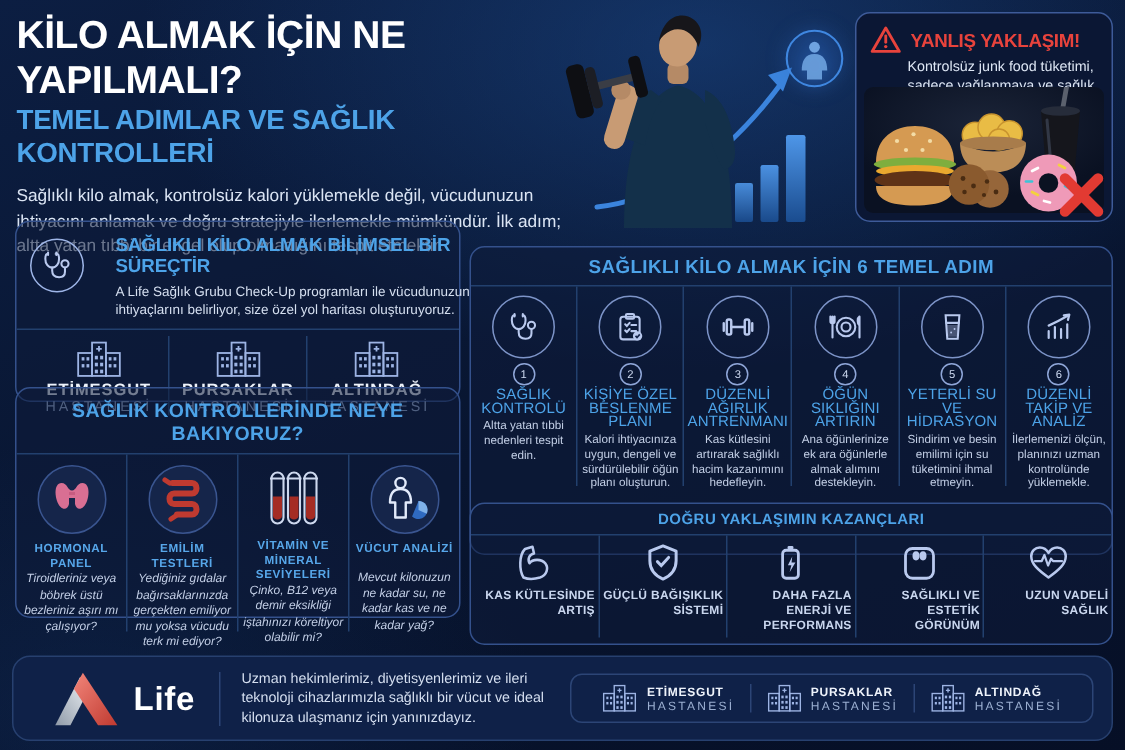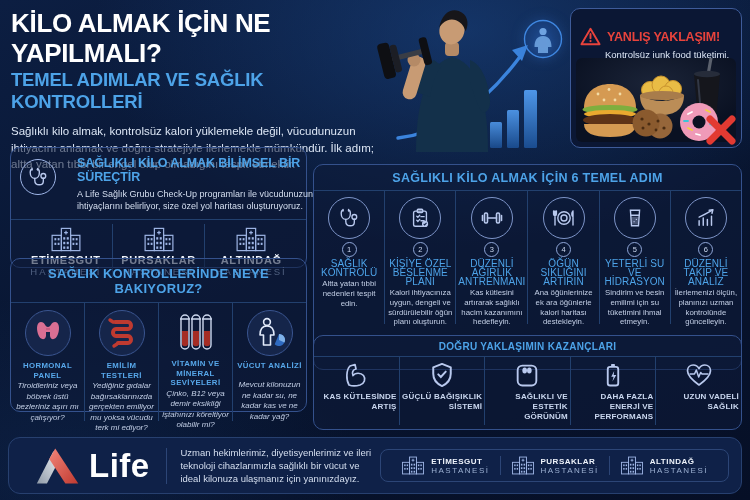--- a/index.html
+++ b/index.html
@@ -17,21 +17,21 @@
   
   .head-left{position:absolute;left:11px;top:8px;width:372px;}
   .head-left h1{margin:0;font-size:26px;line-height:30px;color:#ffffff;letter-spacing:-.3px;}
   .head-left h2{margin:1px 0 0;font-size:18.5px;line-height:22px;color:#4da3e8;letter-spacing:-.2px;}
   .head-left p{margin:10px 0 0;font-size:11.5px;line-height:16.5px;color:#dbe5f4;width:368px;}
   
   .hero{position:absolute;left:372px;top:0;width:196px;height:152px;}
   .scan-badge{position:absolute;left:150px;top:18px;width:42px;height:42px;filter:drop-shadow(0 0 6px rgba(47,106,192,.8));}
   
   .warn{left:570px;top:8px;width:172px;height:140px;background:#0b1734;border-color:#3e5b99;}
-  .warn-head{display:flex;align-items:center;gap:6px;padding:18px 9px 0 9px;}
+  .warn-head{display:flex;align-items:center;gap:6px;padding:8px 9px 0 9px;}
   .warn-title{color:#e8433c;font-weight:bold;font-size:12.5px;letter-spacing:-.2px;}
   .warn-text{margin:3px 9px 0 34px;font-size:9.5px;line-height:12.5px;color:#dde6f4;}
   .warn-photo{position:absolute;left:5px;right:5px;bottom:5px;height:84px;border-radius:6px;
     background:radial-gradient(120px 60px at 50% 30%, #1b2438 0%, #0a1122 80%);}
   .warn-x{position:absolute;right:2px;bottom:0;}
   
   .science{left:10px;top:147px;width:297px;height:121px;padding:8px 9px 0 9px;}
   .sci-head{display:flex;gap:21px;align-items:flex-start;}
   .sci-badge{flex:0 0 auto;width:34px;height:34px;border:1.6px solid #9fb6e8;border-radius:50%;
     display:flex;align-items:center;justify-content:center;margin-top:3px;}
@@ -70,21 +70,21 @@
   .benefits{left:313px;top:335px;width:429px;height:95px;}
   .benefits .sec-title{font-size:10px;padding:5px 0 4px;}
   .benefits-row{display:flex;height:68px;}
   .ben-col{flex:1;text-align:right;padding:4px 2px 0;box-sizing:border-box;}
   .ben-col + .ben-col{border-left:1px solid #22406e;}
   .ben-label{font-size:8px;font-weight:bold;color:#c9d6ee;line-height:10px;margin-top:3px;letter-spacing:.2px;}
   
   .footer{position:absolute;left:8px;top:437px;width:734px;height:57px;background:#0f2148;
     border:1px solid #27406f;border-radius:12px;display:flex;align-items:center;box-sizing:border-box;}
   .logo-wrap{display:flex;align-items:center;gap:8px;margin-left:26px;}
-  .logo-text{font-size:33px;font-weight:bold;color:#ffffff;letter-spacing:.5px;}
+  .logo-text{font-size:22px;font-weight:bold;color:#ffffff;letter-spacing:.5px;}
   .vdiv{width:1px;height:36px;background:#2c4576;margin:0 14px 0 16px;}
   .foot-text{font-size:9.5px;line-height:13px;color:#d5dff0;width:262px;margin:0;}
   .foot-chip{margin-left:auto;margin-right:12px;border:1px solid #2c4576;border-radius:8px;
     display:flex;align-items:center;padding:6px 10px;}
   .chip-group{display:flex;align-items:center;gap:6px;padding:0 10px;}
   .chip-group + .chip-group{border-left:1px solid #2c4576;}
   .chip-name{font-size:8px;font-weight:bold;color:#eef3fb;letter-spacing:.5px;}
   .chip-type{font-size:8px;color:#9cb0d2;letter-spacing:1.5px;}
   svg{display:block;}
 </style>
@@ -413,21 +413,21 @@
             <g fill="none" stroke="#b9c9ee" stroke-width="1.4" stroke-linecap="round">
               <circle cx="12" cy="12" r="6.2"></circle>
               <circle cx="12" cy="12" r="3"></circle>
               <path d="M3 5 v14 M3 5 v4 M1.6 5 v3.2 M4.4 5 v3.2 M1.6 8.2 a1.4 1.4 0 0 0 2.8 0"></path>
               <path d="M21 5 v14 M21 5 c-1.6 1 -1.6 5 0 6"></path>
             </g>
           </svg>
         </div>
         <div class="step-num">4</div>
         <div class="step-title">ÖĞÜN SIKLIĞINI ARTIRIN</div>
-        <div class="step-text">Ana öğünlerinize ek ara öğünlerle kalori haritası destekleyin.</div>
+        <div class="step-text">Ana öğünlerinize ek ara öğünlerle almak alımını destekleyin.</div>
       </div>
       <div class="step-col">
         <div class="step-ic">
           <svg width="22" height="22" viewBox="0 0 24 24">
             <g fill="none" stroke="#b9c9ee" stroke-width="1.5" stroke-linecap="round">
               <path d="M7 3.5 H17 L15.8 20.5 H8.2 Z"></path>
               <path d="M7.5 9 H16.6"></path>
             </g>
             <path d="M8 10.5 L16.3 10.5 L15.5 19 H8.8 Z" fill="#b9c9ee" opacity=".35"></path>
             <circle cx="13.5" cy="13.5" r=".7" fill="#b9c9ee"></circle>
@@ -443,21 +443,21 @@
           <svg width="22" height="22" viewBox="0 0 24 24">
             <g fill="none" stroke="#b9c9ee" stroke-width="1.6" stroke-linecap="round">
               <path d="M4.5 20 v-5 M9 20 v-8 M13.5 20 v-6.5 M18 20 v-10"></path>
               <path d="M4.5 11 C9 9 13 7 19 3.5"></path>
               <path d="M19.5 3 l-4 .6 M19.5 3 l-1 3.8"></path>
             </g>
           </svg>
         </div>
         <div class="step-num">6</div>
         <div class="step-title">DÜZENLİ TAKİP VE ANALİZ</div>
-        <div class="step-text">İlerlemenizi ölçün, planınızı uzman kontrolünde güncelleyin.</div>
+        <div class="step-text">İlerlemenizi ölçün, planınızı uzman kontrolünde yüklemekle.</div>
       </div>
     </div>
   </section>
 
   <section class="box benefits">
     <div class="sec-title">DOĞRU YAKLAŞIMIN KAZANÇLARI</div>
     <div class="hline"></div>
     <div class="benefits-row">
       <div class="ben-col">
         <svg width="30" height="28" viewBox="0 0 30 28" style="margin:0 auto">
@@ -467,33 +467,33 @@
       </div>
       <div class="ben-col">
         <svg width="28" height="28" viewBox="0 0 24 24" style="margin:0 auto">
           <path d="M12 2.5 L19.5 5.5 V11 C19.5 16 16.5 19.5 12 21.5 C7.5 19.5 4.5 16 4.5 11 V5.5 Z" fill="none" stroke="#b9c9ee" stroke-width="1.7" stroke-linejoin="round"></path>
           <path d="M8.8 11.5 l2.2 2.2 4.2-4.6" fill="none" stroke="#b9c9ee" stroke-width="1.7" stroke-linecap="round"></path>
         </svg>
         <div class="ben-label">GÜÇLÜ BAĞIŞIKLIK SİSTEMİ</div>
       </div>
       <div class="ben-col">
         <svg width="28" height="28" viewBox="0 0 24 24" style="margin:0 auto">
+          <rect x="7.5" y="5" width="9" height="16" rx="2" fill="none" stroke="#b9c9ee" stroke-width="1.6"></rect>
+          <rect x="10.3" y="2.5" width="3.4" height="2" rx=".8" fill="#b9c9ee"></rect>
+          <path d="M13 8.5 L10.5 13.5 H12.5 L11.5 17.5 L14.8 12 H12.6 Z" fill="#b9c9ee"></path>
+        </svg>
+        <div class="ben-label">DAHA FAZLA ENERJİ VE PERFORMANS</div>
+      </div>
+      <div class="ben-col">
+        <svg width="28" height="28" viewBox="0 0 24 24" style="margin:0 auto">
           <rect x="4" y="4" width="16" height="17" rx="4" fill="none" stroke="#b9c9ee" stroke-width="1.6"></rect>
           <ellipse cx="10" cy="8.2" rx="2" ry="2.6" fill="#b9c9ee"></ellipse>
           <ellipse cx="14" cy="8.2" rx="2" ry="2.6" fill="#b9c9ee"></ellipse>
         </svg>
         <div class="ben-label">SAĞLIKLI VE ESTETİK GÖRÜNÜM</div>
-      </div>
-      <div class="ben-col">
-        <svg width="28" height="28" viewBox="0 0 24 24" style="margin:0 auto">
-          <rect x="7.5" y="5" width="9" height="16" rx="2" fill="none" stroke="#b9c9ee" stroke-width="1.6"></rect>
-          <rect x="10.3" y="2.5" width="3.4" height="2" rx=".8" fill="#b9c9ee"></rect>
-          <path d="M13 8.5 L10.5 13.5 H12.5 L11.5 17.5 L14.8 12 H12.6 Z" fill="#b9c9ee"></path>
-        </svg>
-        <div class="ben-label">DAHA FAZLA ENERJİ VE PERFORMANS</div>
       </div>
       <div class="ben-col">
         <svg width="30" height="28" viewBox="0 0 30 26" style="margin:0 auto">
           <path d="M15 23 C8 18 3.5 14 3.5 8.8 C3.5 5.2 6.2 3 9.2 3 C11.6 3 13.8 4.4 15 6.6 C16.2 4.4 18.4 3 20.8 3 C23.8 3 26.5 5.2 26.5 8.8 C26.5 14 22 18 15 23 Z" fill="none" stroke="#b9c9ee" stroke-width="1.7" stroke-linejoin="round"></path>
           <path d="M6 12 h4.5 l1.8-4 2.4 7 2-4.5 1.3 1.5 h6" fill="none" stroke="#b9c9ee" stroke-width="1.5" stroke-linecap="round" stroke-linejoin="round"></path>
         </svg>
         <div class="ben-label">UZUN VADELİ SAĞLIK</div>
       </div>
     </div>
   </section>

